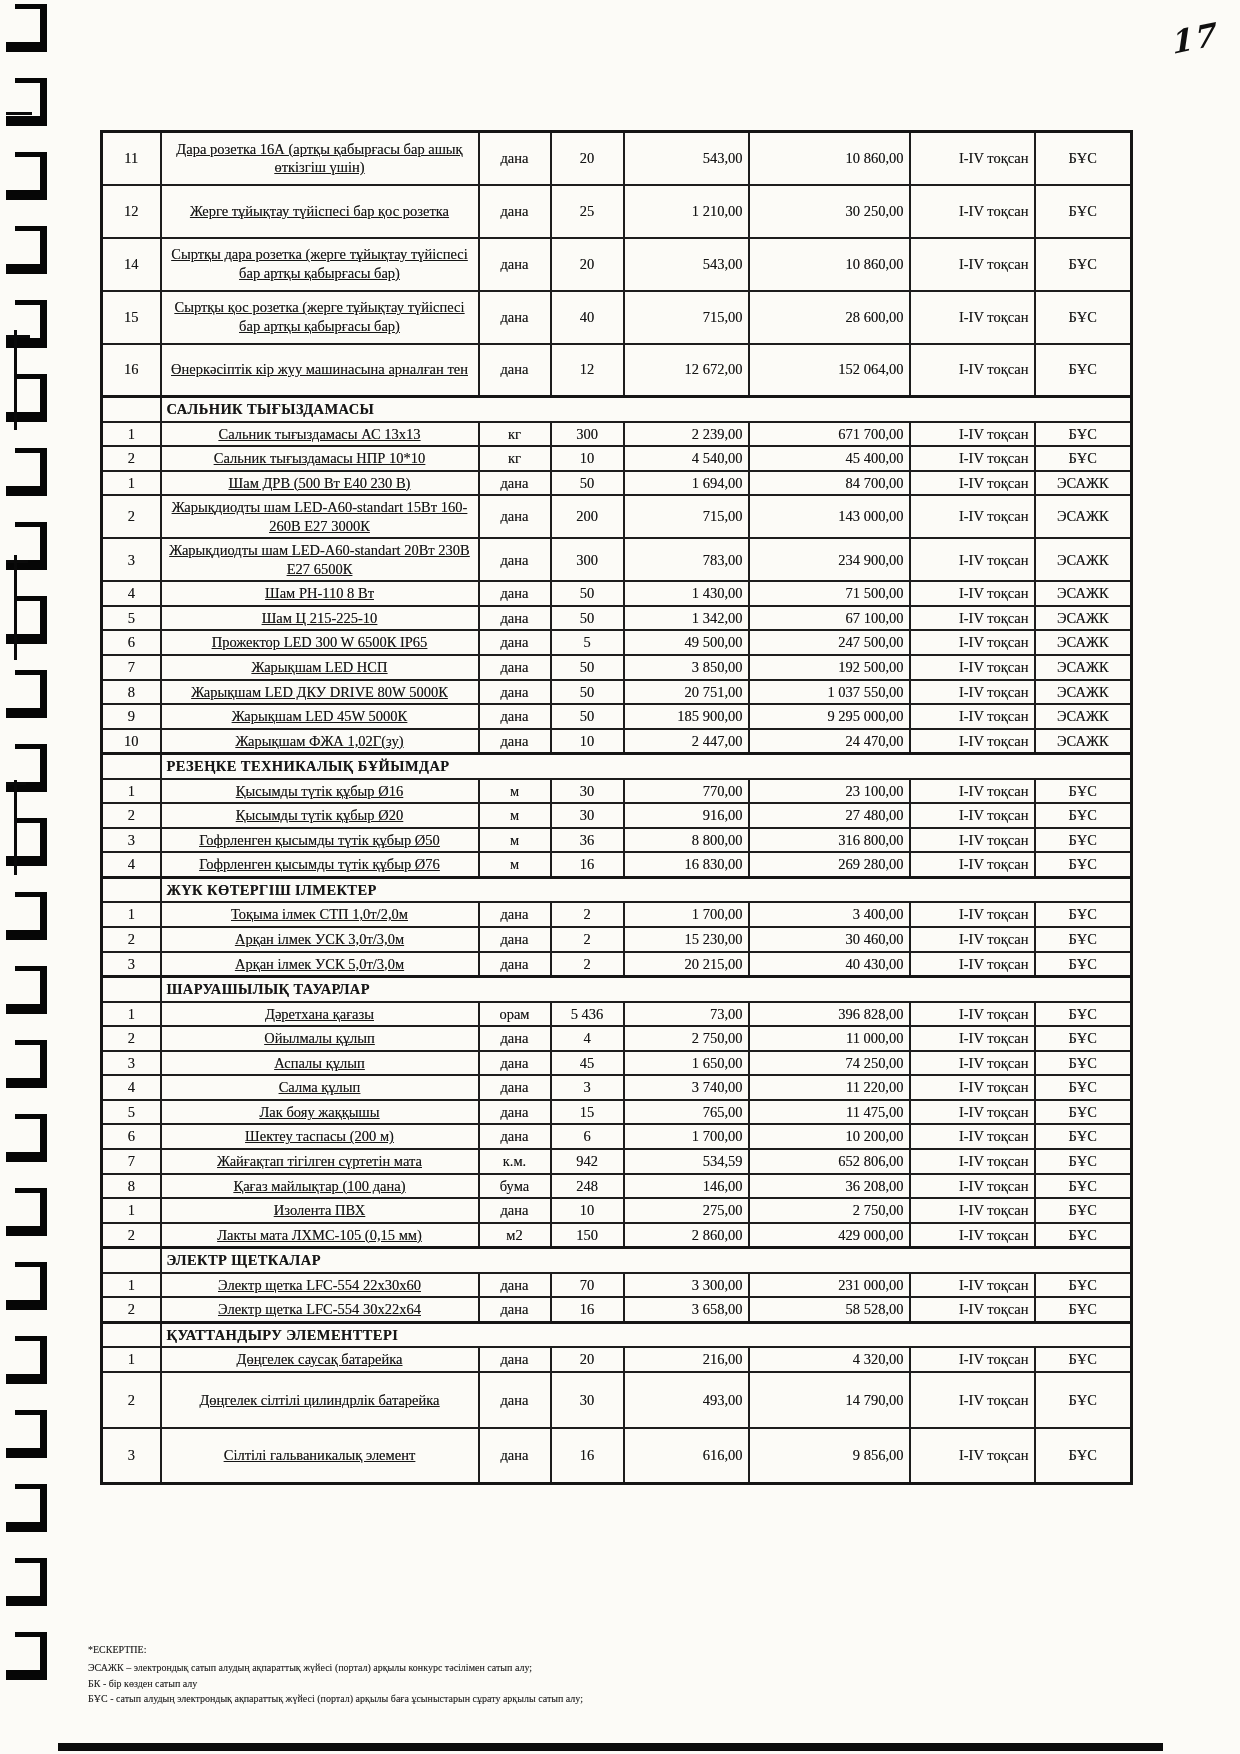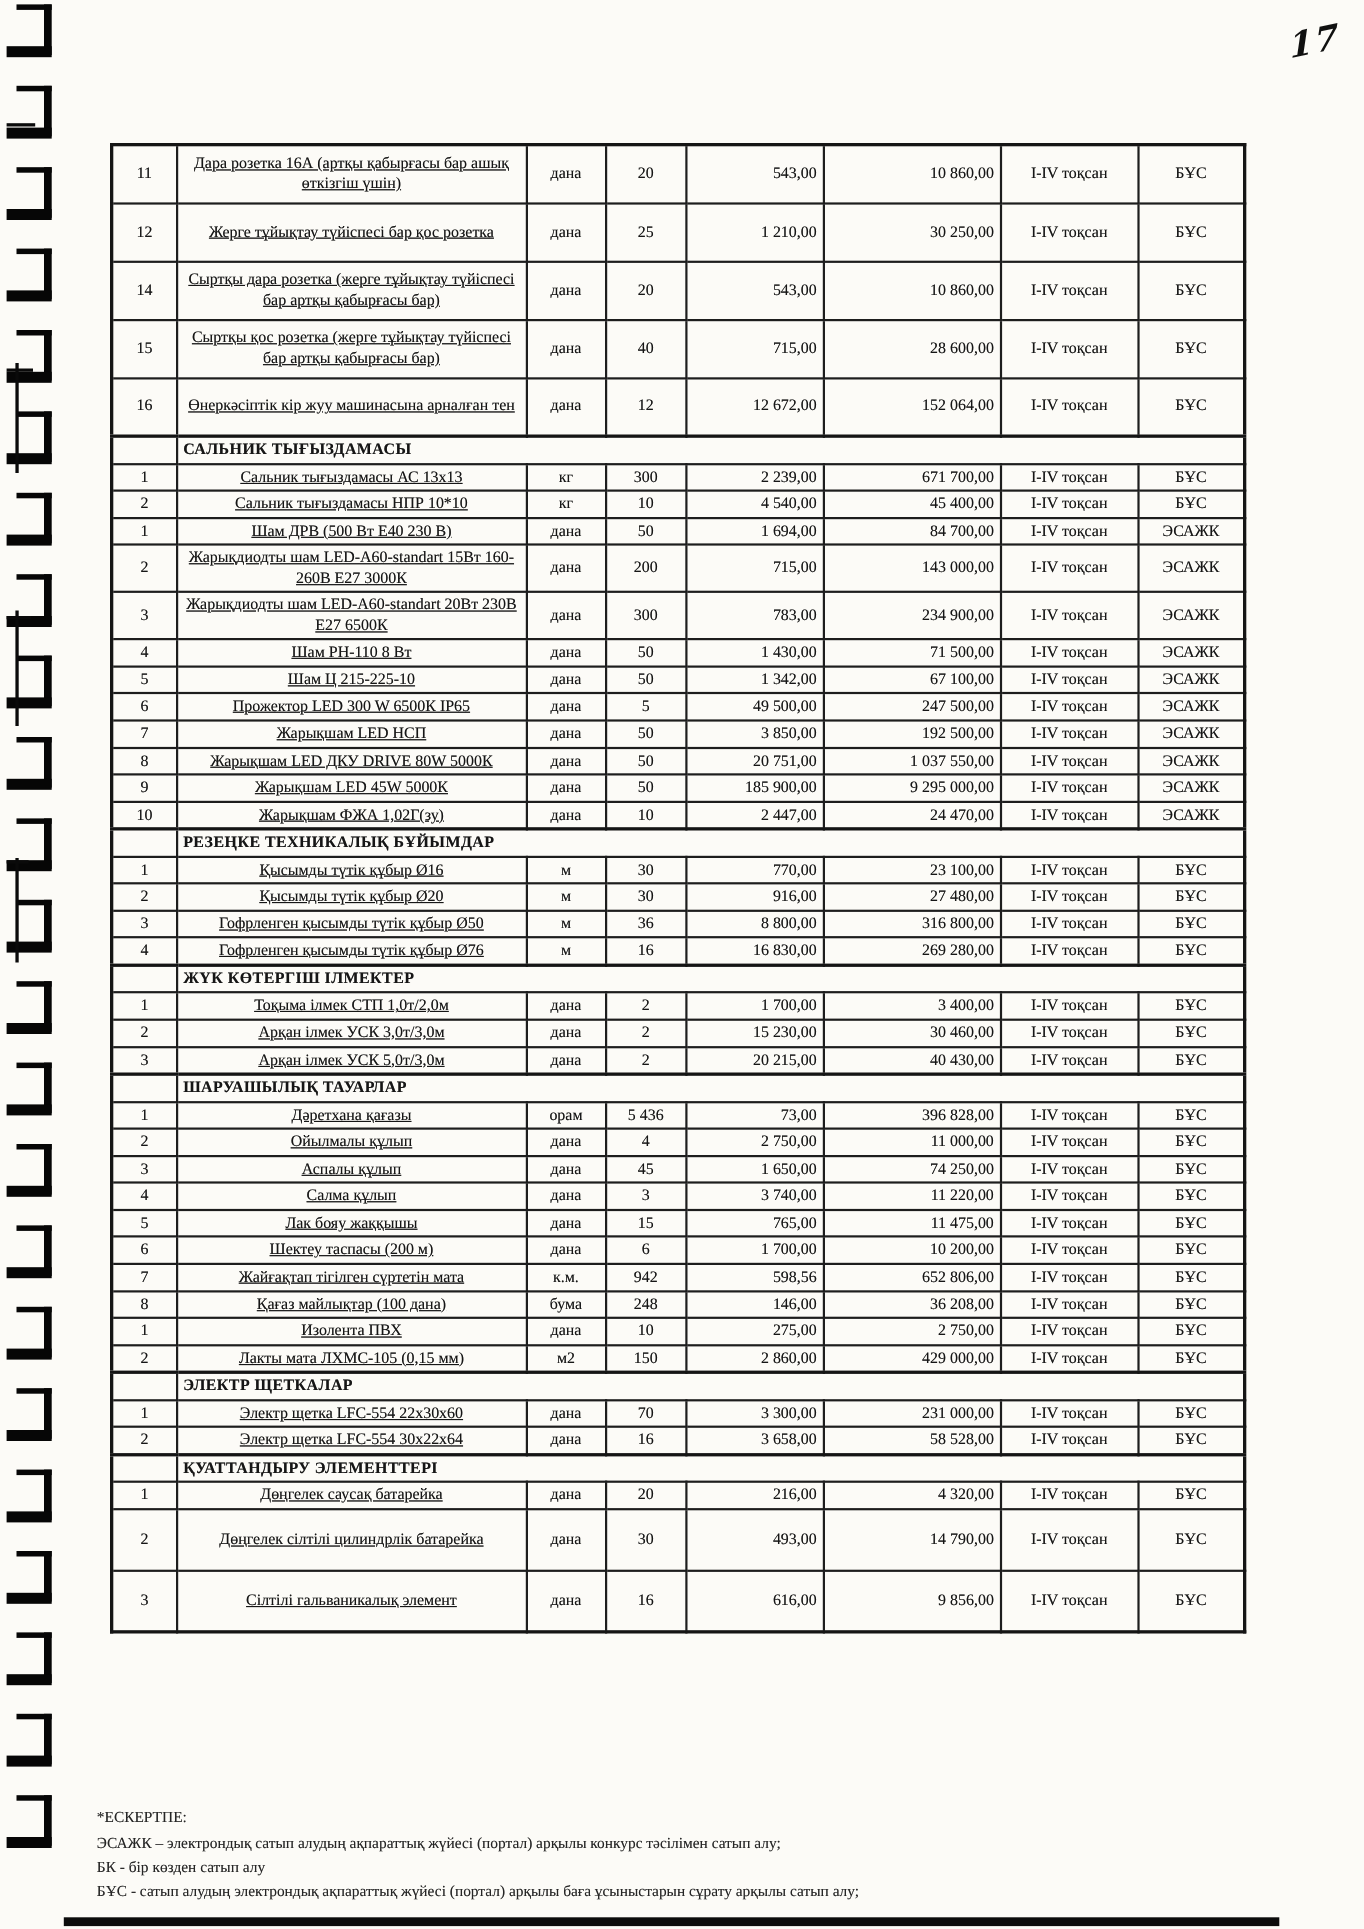--- a/index.html
+++ b/index.html
@@ -44,35 +44,35 @@
     font-size:14.5px;line-height:1.28;
     overflow:hidden;
     text-shadow:0 0 0.5px rgba(10,10,10,0.5);
   }
   td.c-num{text-align:center;}
   td.c-name{text-align:center;padding-left:7px;text-decoration:underline;}
   td.c-unit{text-align:center;}
   td.c-qty{text-align:center;}
   td.c-price{text-align:right;padding-right:12px;}
   td.c-total{text-align:right;padding-right:12px;}
-  td.c-quarter{text-align:center;white-space:nowrap;}
+  td.c-quarter{text-align:right;white-space:nowrap;}
   td.c-method{text-align:center;}
   tr.data-row{height:23px;}
   tr.r-tall{height:53px;}
   tr.r-med{height:56px;}
   tr.section-row{height:24px;}
   tr.section-row td{border-top:3px solid #151515;border-bottom:2px solid #1d1d1d;}
   td.section-title{
     font-weight:bold;font-size:15.5px;letter-spacing:0.4px;
     text-align:left;padding-left:7px;white-space:nowrap;
   }
   
   .footnotes{
     position:absolute;left:88px;top:1642px;width:1060px;
-    font-size:14px;line-height:1.58;color:#262626;
+    font-size:10px;line-height:1.58;color:#262626;
     text-shadow:0 0 0.6px rgba(20,20,20,0.4);
   }
   .footnotes .fn-title{margin-bottom:2px;}
   
   .bottom-bar{
     position:absolute;left:58px;top:1743px;width:1105px;height:8px;
     background:#0c0c0c;
   }
 </style>
 </head>
@@ -441,21 +441,21 @@
           <td class="c-price">1 700,00</td>
           <td class="c-total">10 200,00</td>
           <td class="c-quarter">I-IV тоқсан</td>
           <td class="c-method">БҰС</td>
         </tr>
         <tr class="data-row">
           <td class="c-num">7</td>
           <td class="c-name">Жайғақтап тігілген сүртетін мата</td>
           <td class="c-unit">к.м.</td>
           <td class="c-qty">942</td>
-          <td class="c-price">598,56</td>
+          <td class="c-price">534,59</td>
           <td class="c-total">652 806,00</td>
           <td class="c-quarter">I-IV тоқсан</td>
           <td class="c-method">БҰС</td>
         </tr>
         <tr class="data-row">
           <td class="c-num">8</td>
           <td class="c-name">Қағаз майлықтар (100 дана)</td>
           <td class="c-unit">бума</td>
           <td class="c-qty">248</td>
           <td class="c-price">146,00</td>

